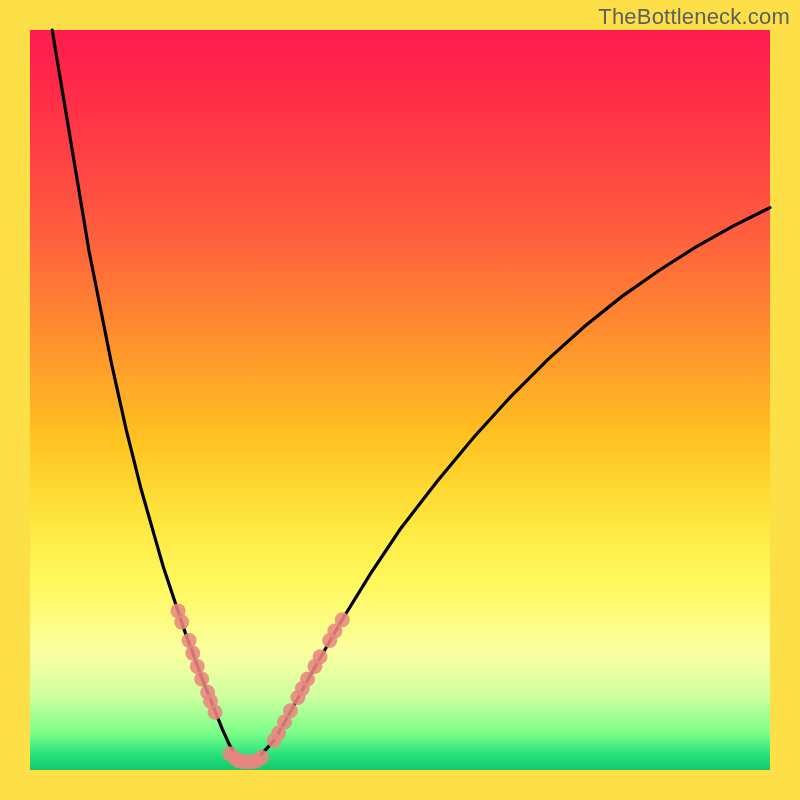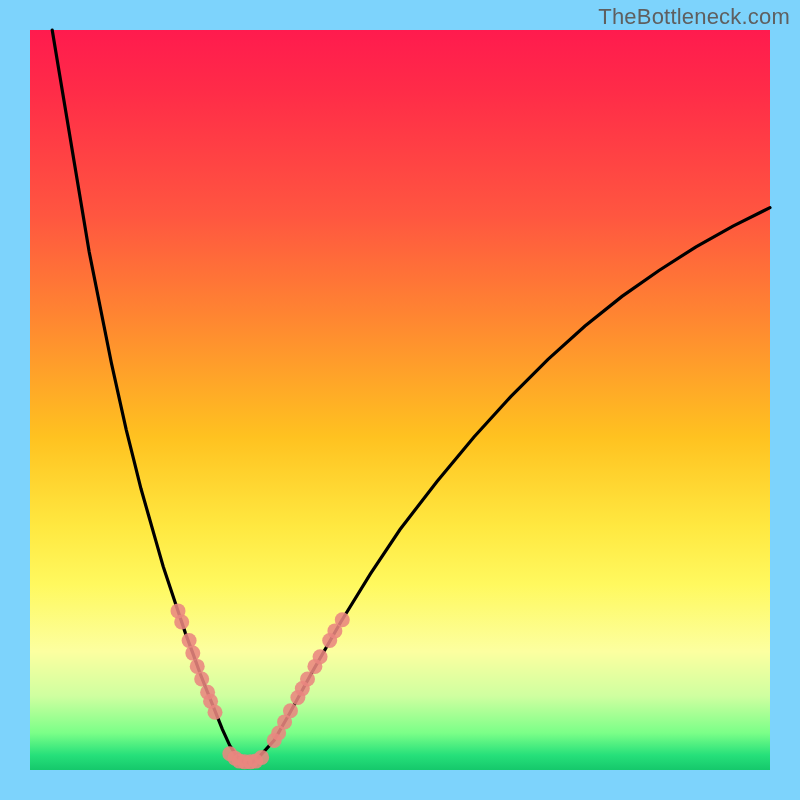--- a/index.html
+++ b/index.html
@@ -8,21 +8,21 @@
     width: 800px;
     height: 800px;
     overflow: hidden;
     background: #000;
     font-family: Arial, Helvetica, sans-serif;
   }
   .frame {
     position: relative;
     width: 800px;
     height: 800px;
-    background: #7dd3fc;
+    background: #fde047;
     text-align: center;
   }
   .plot {
     position: absolute;
     left: 30px;
     top: 30px;
     width: 740px;
     height: 740px;
     background: linear-gradient(to bottom,
       #ff1b4e 0%,

